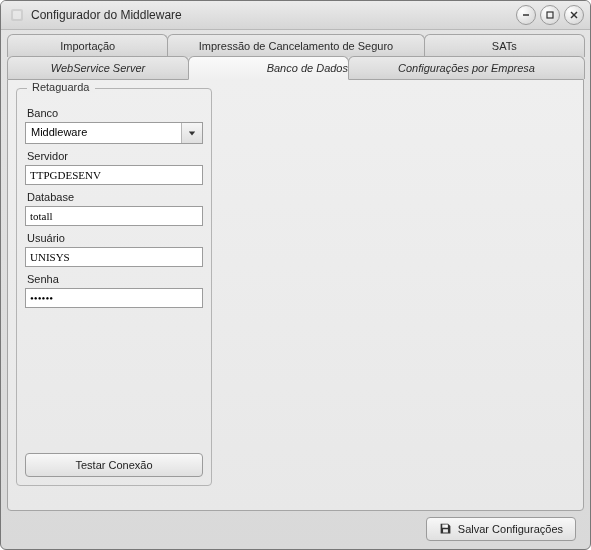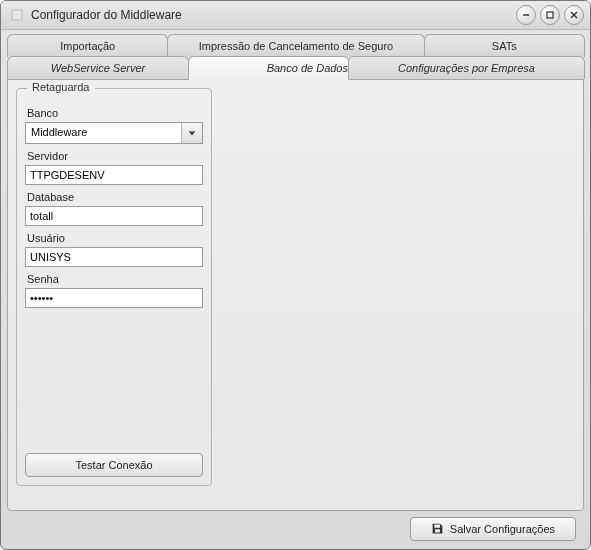--- a/index.html
+++ b/index.html
@@ -142,21 +142,21 @@
     color: #222;
   }
   .field-input {
     width: 100%;
     height: 20px;
     box-sizing: border-box;
     border: 1px solid #9c9c9c;
     background: #fff;
     font-size: 11px;
     padding: 2px 4px;
-    font-family: Liberation Sans, sans-serif;
+    font-family: Liberation Serif, serif;
   }
   .combo {
     display: flex;
     align-items: stretch;
     border: 1px solid #9c9c9c;
     height: 22px;
     box-sizing: border-box;
     background: #fff;
   }
   .combo .combo-text {
@@ -180,21 +180,21 @@
   .btn {
     height: 24px;
     border: 1px solid #9b9b9b;
     border-radius: 4px;
     background: linear-gradient(#f8f8f8,#e0e0e0);
     font-size: 11px;
     display: inline-flex;
     align-items: center;
     justify-content: center;
     gap: 6px;
-    padding: 0 20px;
+    padding: 0 12px;
     cursor: pointer;
     color: #222;
   }
   .btn.wide { width: 100%; }
   .footer {
     display: flex;
     justify-content: flex-end;
     padding: 6px 8px 2px 8px;
   }
   .save-icon svg { width: 13px; height: 13px; }

